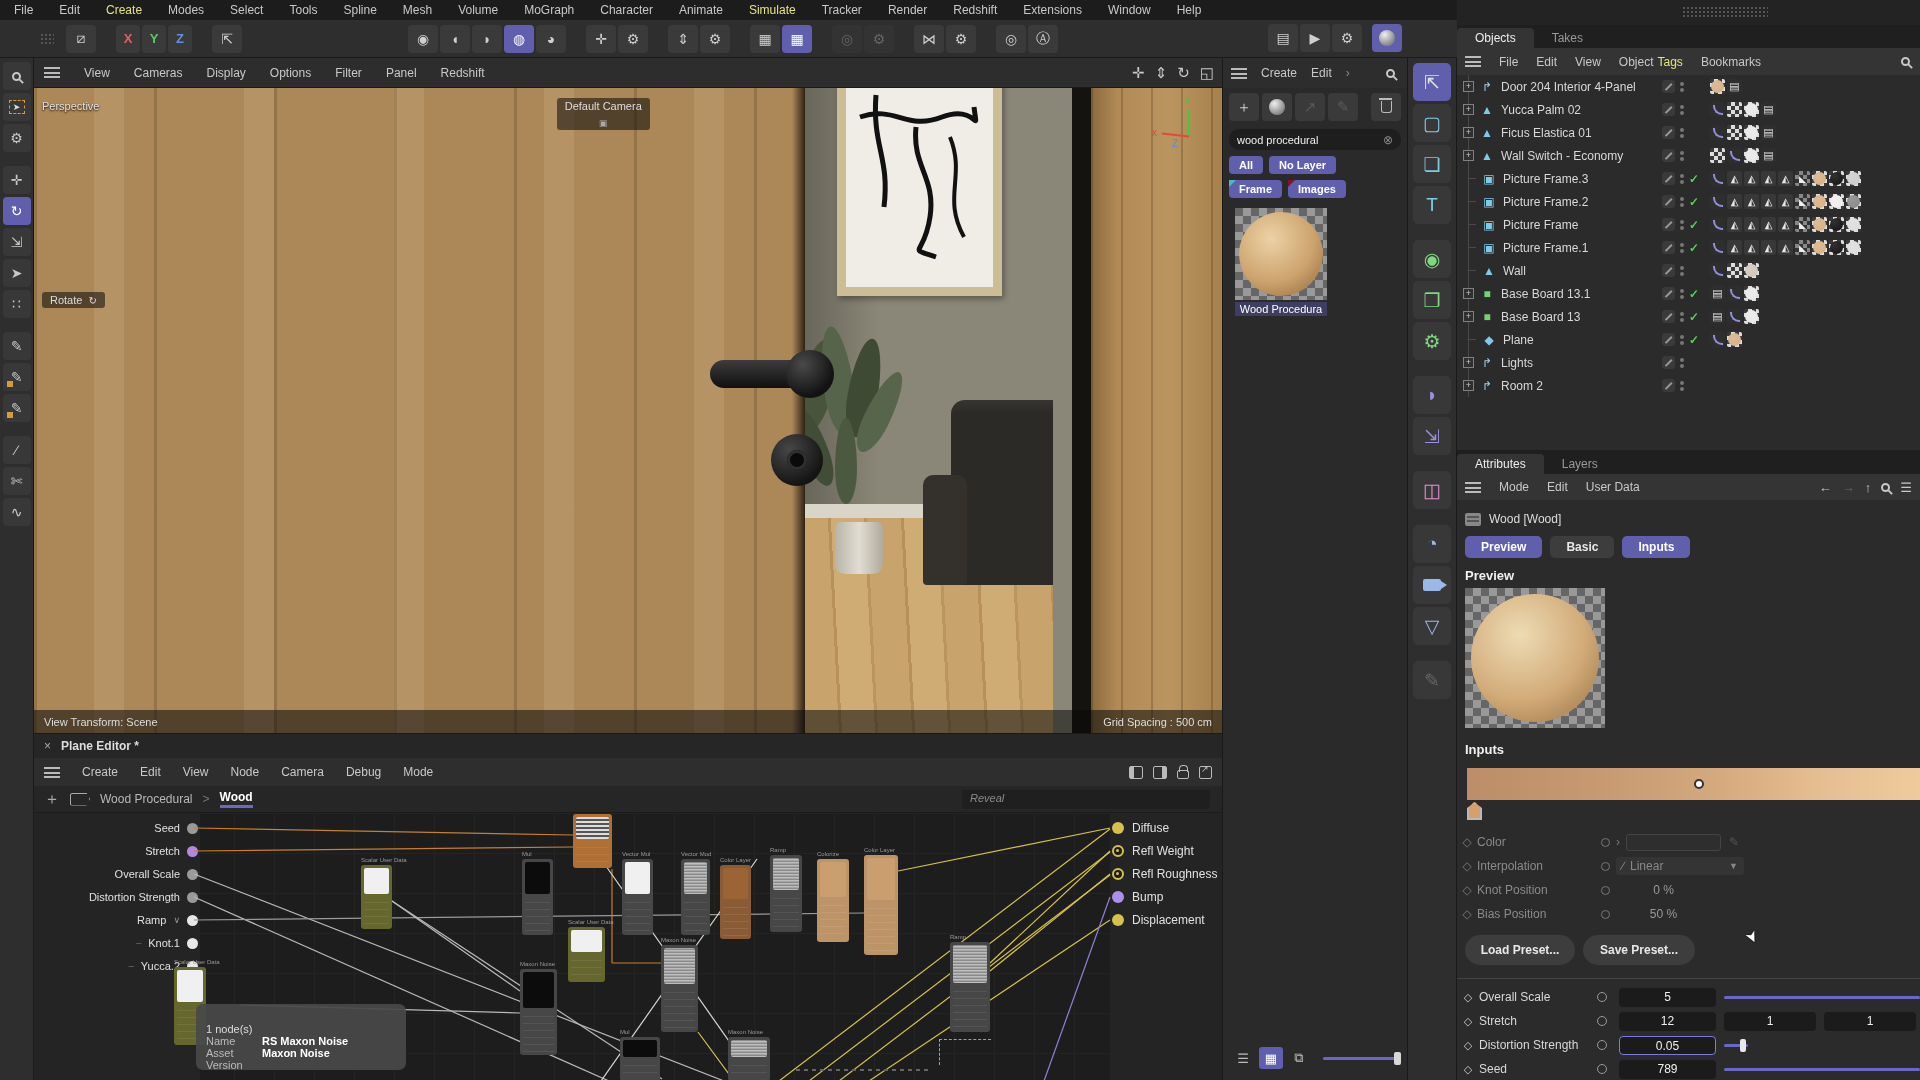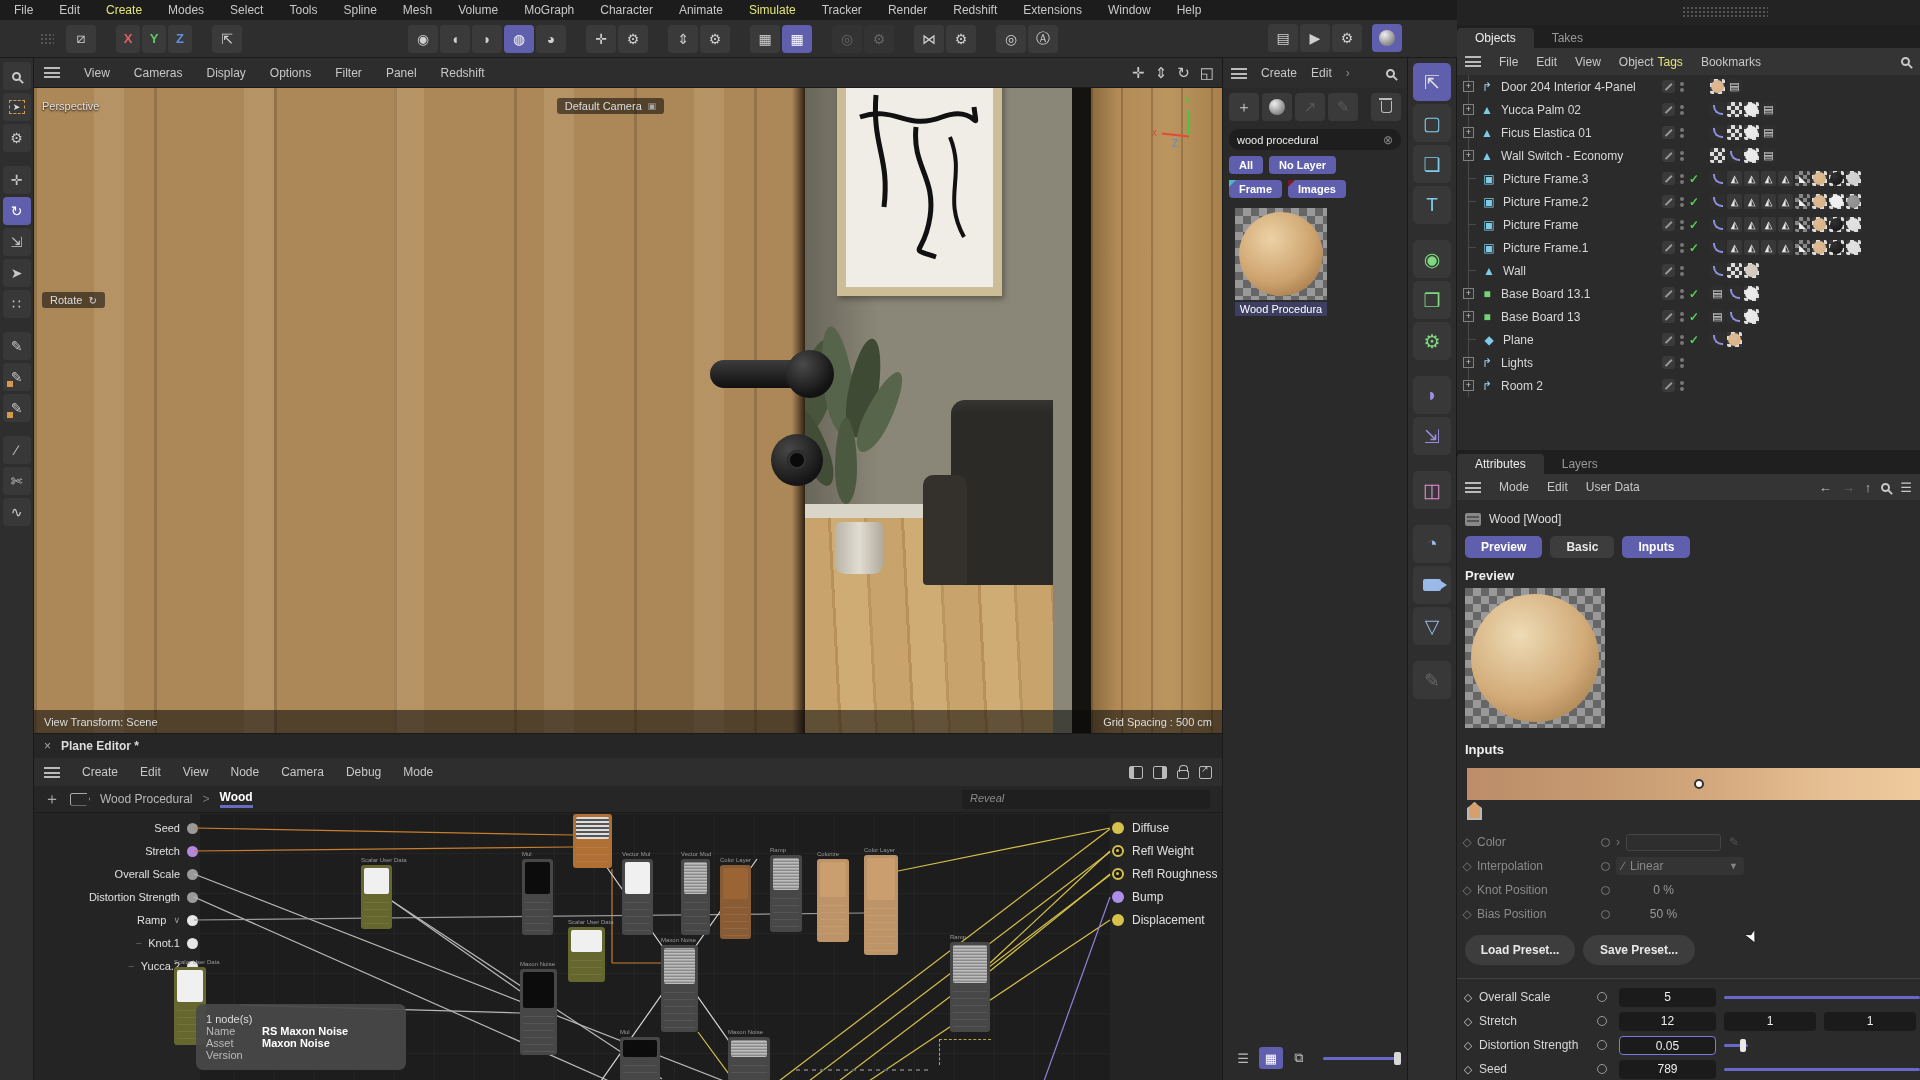--- a/index.html
+++ b/index.html
@@ -145,21 +145,21 @@
   .node .thumb { height:45%; border-radius:2px; flex:none; }
   .node .rows { flex:1; margin-top:2px;
      background:repeating-linear-gradient(180deg, transparent 0 6px, rgba(255,255,255,.08) 6px 7px); }
   .n-olive { background:#66662f; } .n-gray { background:#474747; } .n-brown { background:#8a5c36; }
   .n-tan { background:#bd9468; } .n-orange { background:#b07034; }
   .t-white { background:#f0f0f0; } .t-black { background:#0c0c0c; }
   .t-noise { background:repeating-linear-gradient(0deg,#bdbdbd 0 1px,#8a8a8a 1px 2px, #a5a5a5 2px 3px); }
   .t-brown { background:#9a6435; } .t-tan { background:#cb9e6f; }
   .t-stripes { background:repeating-linear-gradient(0deg,#ddd 0 2px,#555 2px 4px); }
   #ne-tooltip { position:absolute; left:162px; top:191px; width:210px; height:66px; z-index:6;
-                background:rgba(72,72,72,.93); border-radius:7px; padding:9px 10px; font-size:11px; color:#ddd; }
+                background:rgba(72,72,72,.93); border-radius:7px; padding:19px 10px; font-size:11px; color:#ddd; }
   #ne-tooltip .trow { display:flex; } #ne-tooltip .tl { width:56px; color:#bbb; }
   #ne-tooltip .tv { color:#fff; font-weight:bold; }
   .ne-widget { position:absolute; left:905px; top:226px; width:52px; height:26px; z-index:4;
      border-top:1px dashed #b8a83c; border-left:1px dashed #b8a83c; }
   .ne-scrolldots { position:absolute; left:762px; top:256px; width:134px; height:2px; z-index:4;
      background:repeating-linear-gradient(90deg,#666 0 4px, transparent 4px 8px); }
 
   
   #mat-col { position:absolute; left:1222px; top:58px; width:186px; height:1022px; background:#2a2a2a;
              border-left:1px solid #191919; border-right:1px solid #191919; }
@@ -444,21 +444,21 @@
         <div class="leaf" style="left:62px; top:280px; width:26px; height:88px; transform:rotate(26deg); background:#57664b;"></div>
         <div class="leaf" style="left:-2px; top:320px; width:24px; height:80px; transform:rotate(-20deg); background:#414d37;"></div>
         <div class="leaf" style="left:30px; top:330px; width:22px; height:86px; background:#4c5941;"></div>
         <div class="pot"></div>
       </div>
       <div class="handle-lever"></div>
       <div class="handle-rose"></div>
       <div class="deadbolt"></div>
       <div class="plank2"></div>
       <div class="vp-label" style="left:8px; top:12px;">Perspective</div>
-      <div class="vp-pill" style="left:44%; top:10px;">
+      <div class="vp-pill" style="left:44%; top:10px;flex-direction:column;">
         <span>Default Camera</span>
         <span style="font-size:9px;color:#aaa;">▣</span>
       </div>
       <div class="vp-pill" style="left:8px; top:204px;">
         <span>Rotate</span>
         <span style="font-size:10px;">↻</span>
       </div>
       <div class="gizmo">
         <span class="ylab">Y</span>
         <div class="gy"></div>

